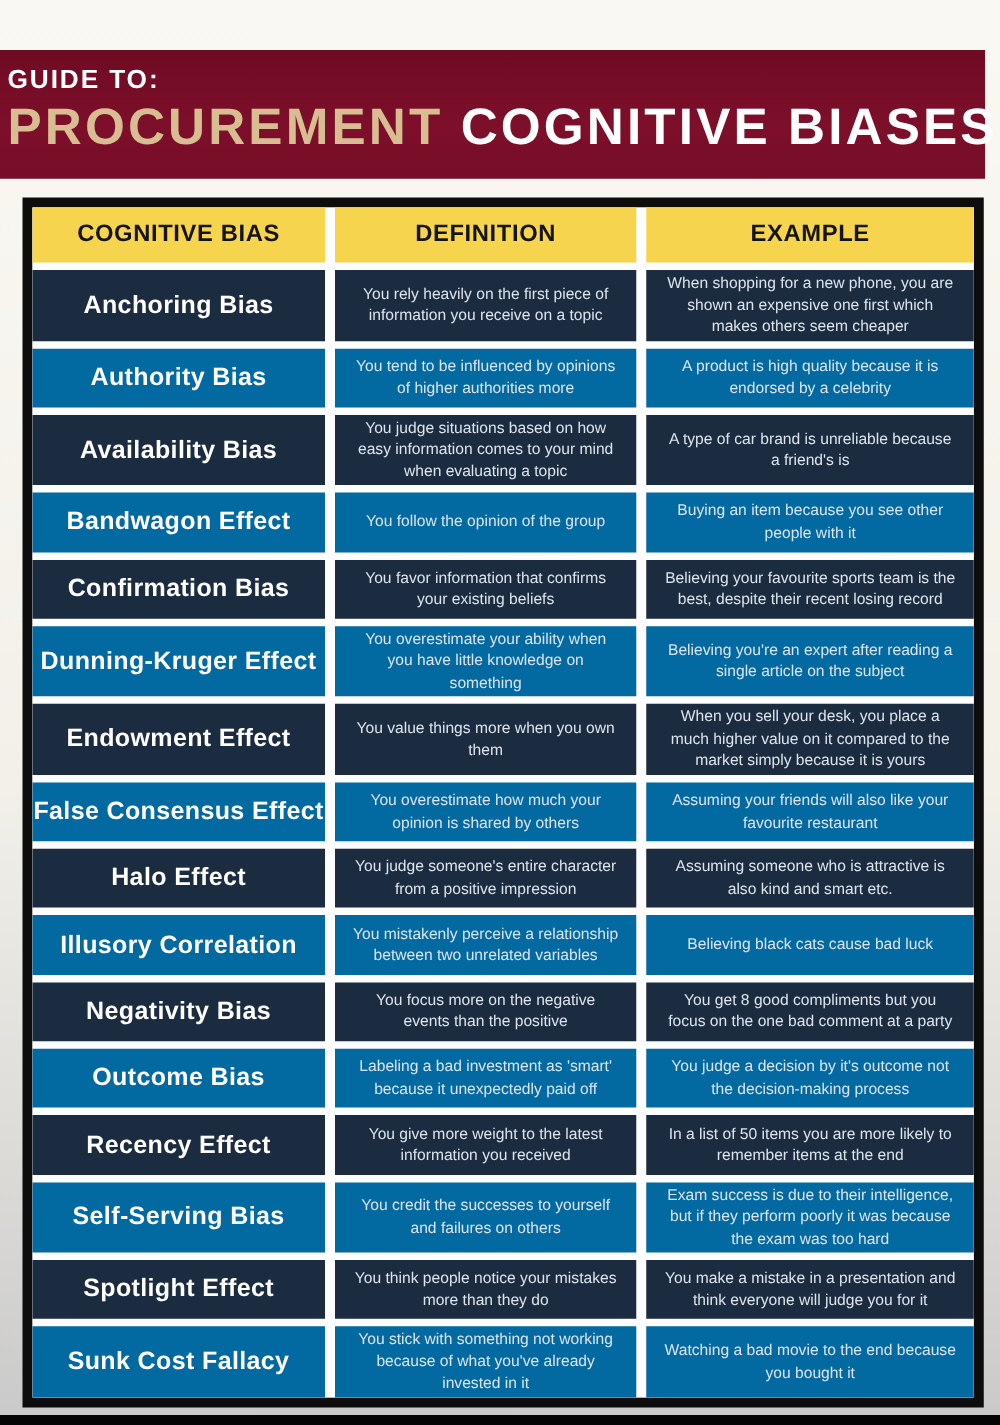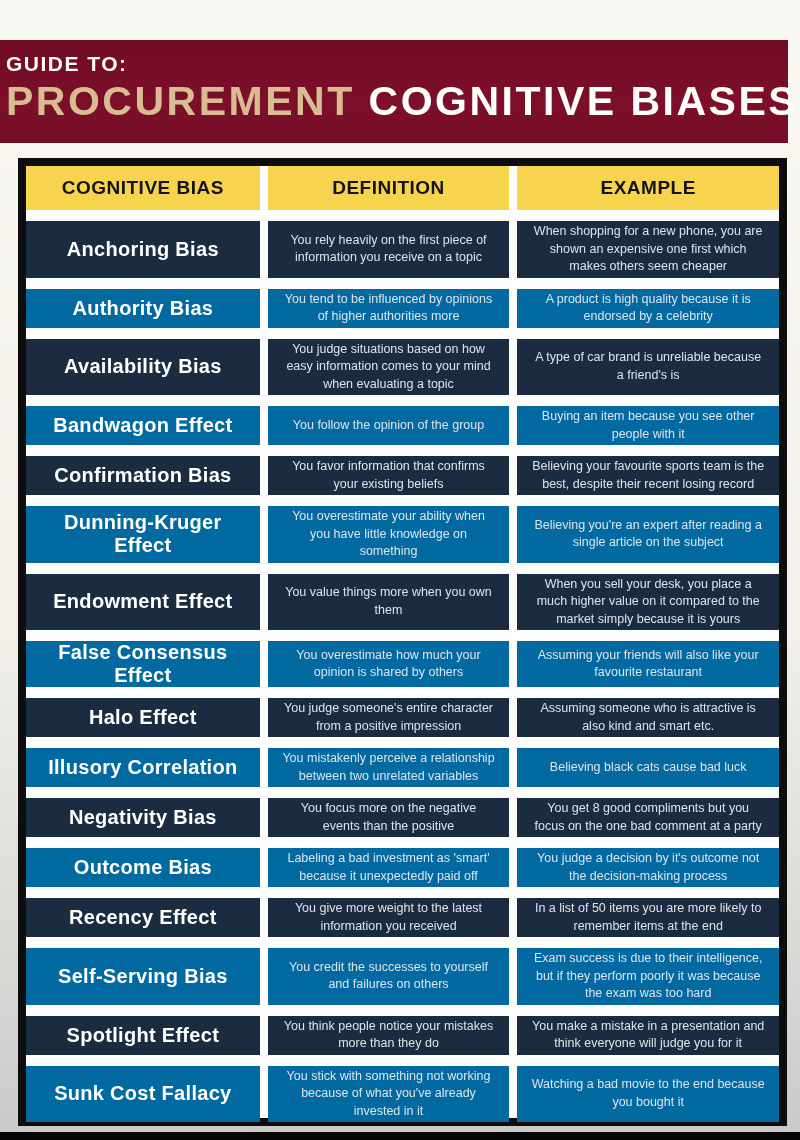--- a/index.html
+++ b/index.html
@@ -42,21 +42,21 @@
     height: 968px;
     border: 8px solid #0d0d0d;
     background: #ffffff;
   }
   .grid {
     display: grid;
     width: 100%;
     height: 100%;
     grid-template-columns: 234fr 242fr 262fr;
     grid-template-rows: 44px repeat(16, 1fr);
-    gap: 11px 8px;
+    gap: 6px 8px;
     background: #fdfdfd;
   }
   .head {
     background: #f7d44e;
     color: #141414;
     font-weight: 700;
     font-size: 19px;
     letter-spacing: 0.5px;
     display: flex;
     align-items: center;
@@ -68,21 +68,21 @@
     justify-content: center;
     text-align: center;
   }
   .cell.dark  { background: #1b2b40; }
   .cell.light { background: #0369a1; }
   .cell.bias {
     color: #ffffff;
     font-weight: 700;
     font-size: 20px;
     letter-spacing: 0.3px;
-    padding: 0 11px;
+    padding: 0 0;
   }
   .cell.def, .cell.ex {
     color: #dde4ec;
     font-size: 12.5px;
     line-height: 1.4;
     padding: 2px 14px;
   }
 
   
   .footer {

